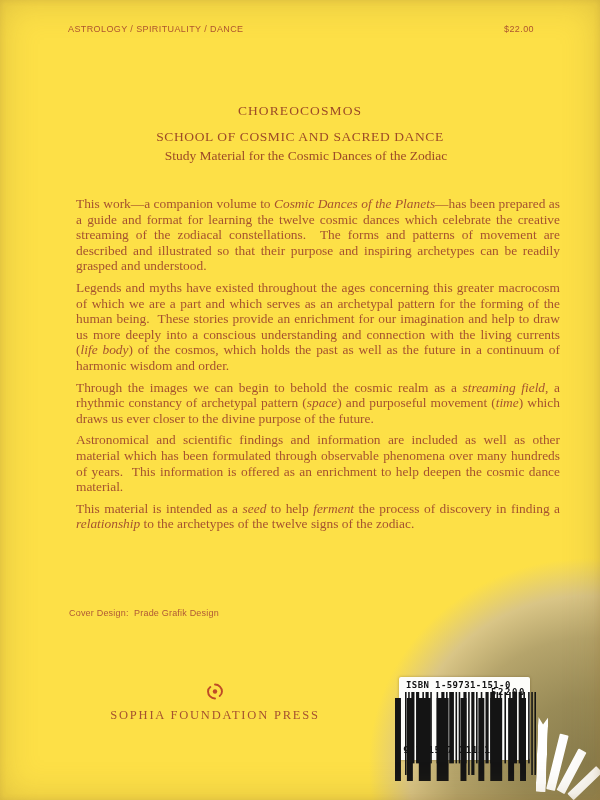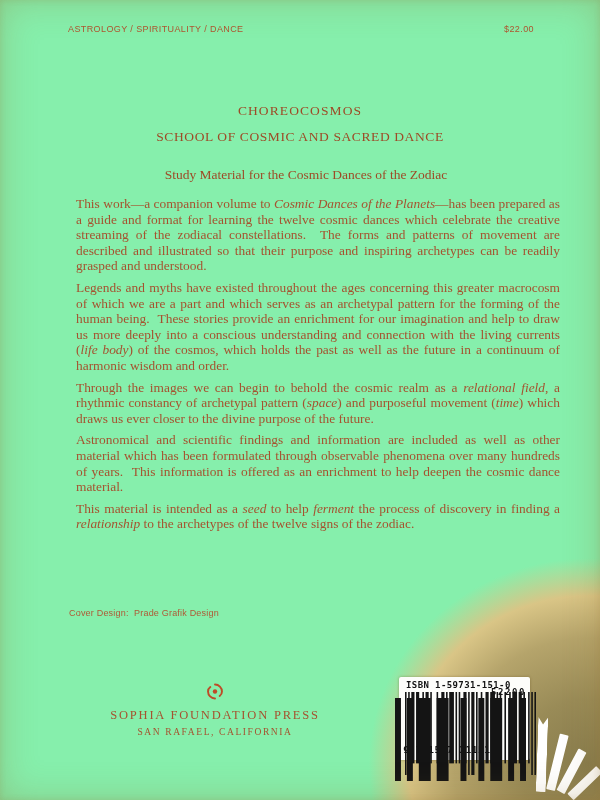--- a/index.html
+++ b/index.html
@@ -1,35 +1,35 @@
 <!DOCTYPE html>
 <html><head>
 <meta charset="utf-8">
 <style>
   html,body{margin:0;padding:0;background:#e8e8e8;}
   .cover{
     position:relative;width:600px;height:800px;overflow:hidden;
-    background:#86efac;
+    background:#fde047;
     font-family:"Liberation Serif",serif;
     color:#A5522F;
   }
   .vignette{
     position:absolute;inset:0;pointer-events:none;z-index:9;
     box-shadow:inset 0 0 36px rgba(146,112,48,.30), inset 0 0 6px rgba(146,112,48,.20);
   }
   
   .topbar{
     position:absolute;top:24px;left:68px;right:66px;
     display:flex;justify-content:space-between;align-items:baseline;
     font-family:"Liberation Sans",sans-serif;font-size:9px;letter-spacing:.4px;color:#AF5530;
   }
   
   .titles{position:absolute;top:103px;left:0;right:0;text-align:center;color:#9D4B27;}
   .titles .t1{font-size:13.5px;letter-spacing:1.1px;margin-bottom:10px;}
-  .titles .t2{font-size:13.5px;letter-spacing:.6px;margin-bottom:22px;}
+  .titles .t2{font-size:13.5px;letter-spacing:.6px;margin-bottom:3px;}
   .titles .t3{font-size:13.5px;margin-bottom:8px;margin-left:12px;}
   .titles .t4{font-size:13.5px;font-style:italic;}
   
   .content{
     position:absolute;top:196px;left:60px;width:484px;
     text-align:justify;font-size:13.4px;line-height:15.6px;color:#A5522F;margin-left:16px;
   }
   .content p{margin:0 0 6px 0;white-space:pre-wrap;}
   
   .credit{
@@ -81,35 +81,34 @@
 
   <div class="titles">
     <div class="t1">CHOREOCOSMOS</div>
     <div class="t2">SCHOOL OF COSMIC AND SACRED DANCE</div>
     <div class="t3">Study Material for the Cosmic Dances of the Zodiac</div>
   </div>
 
   <div class="content">
       <p><span>This work—a companion volume to </span><i>Cosmic Dances of the Planets</i><span>—has been prepared as a guide and format for learning the twelve cosmic dances which celebrate the creative streaming of the zodiacal constellations.  The forms and patterns of movement are described and illustrated so that their purpose and inspiring archetypes can be readily grasped and understood.</span></p>
       <p><span>Legends and myths have existed throughout the ages concerning this greater macrocosm of which we are a part and which serves as an archetypal pattern for the forming of the human being.  These stories provide an enrichment for our imagination and help to draw us more deeply into a conscious understanding and connection with the living currents (</span><i>life body</i><span>) of the cosmos, which holds the past as well as the future in a continuum of harmonic wisdom and order.</span></p>
-      <p><span>Through the images we can begin to behold the cosmic realm as a </span><i>relational field</i><span>, a rhythmic constancy of archetypal pattern (</span><i>space</i><span>) and purposeful movement (</span><i>time</i><span>) which draws us ever closer to the divine purpose of the future.</span></p>
+      <p><span>Through the images we can begin to behold the cosmic realm as a </span><i>streaming field</i><span>, a rhythmic constancy of archetypal pattern (</span><i>space</i><span>) and purposeful movement (</span><i>time</i><span>) which draws us ever closer to the divine purpose of the future.</span></p>
       <p><span>Astronomical and scientific findings and information are included as well as other material which has been formulated through observable phenomena over many hundreds of years.  This information is offered as an enrichment to help deepen the cosmic dance material.</span></p>
       <p><span>This material is intended as a </span><i>seed</i><span> to help </span><i>ferment</i><span> the process of discovery in finding a </span><i>relationship</i><span> to the archetypes of the twelve signs of the zodiac.</span></p>
     </div>
 
   <div class="credit">Cover Design:  Prade Grafik Design</div>
 
   <div class="publisher">
     <svg class="logo" viewBox="0 0 24 24">
       <circle cx="12" cy="12" r="2.4" fill="#BE4B27"></circle>
       <path d="M12 4.4 a7.6 7.6 0 0 1 7.6 7.6 a6 6 0 0 1 -2.5 4.9" fill="none" stroke="#BE4B27" stroke-width="2.1" stroke-linecap="round"></path>
       <path d="M12 19.6 a7.6 7.6 0 0 1 -7.6 -7.6 a6 6 0 0 1 2.5 -4.9" fill="none" stroke="#BE4B27" stroke-width="2.1" stroke-linecap="round"></path>
     </svg>
     <div class="pub-name">SOPHIA FOUNDATION PRESS</div>
-    <div class="pub-loc">SAN RAFAEL, CALIFORNIA</div>
   </div>
 
   <div class="corner-gradient"></div>
 
   <div class="books">
     <span class="b1"></span>
     <span class="b2"></span>
     <span class="b3"></span>
     <span class="b4"></span>
   </div>

